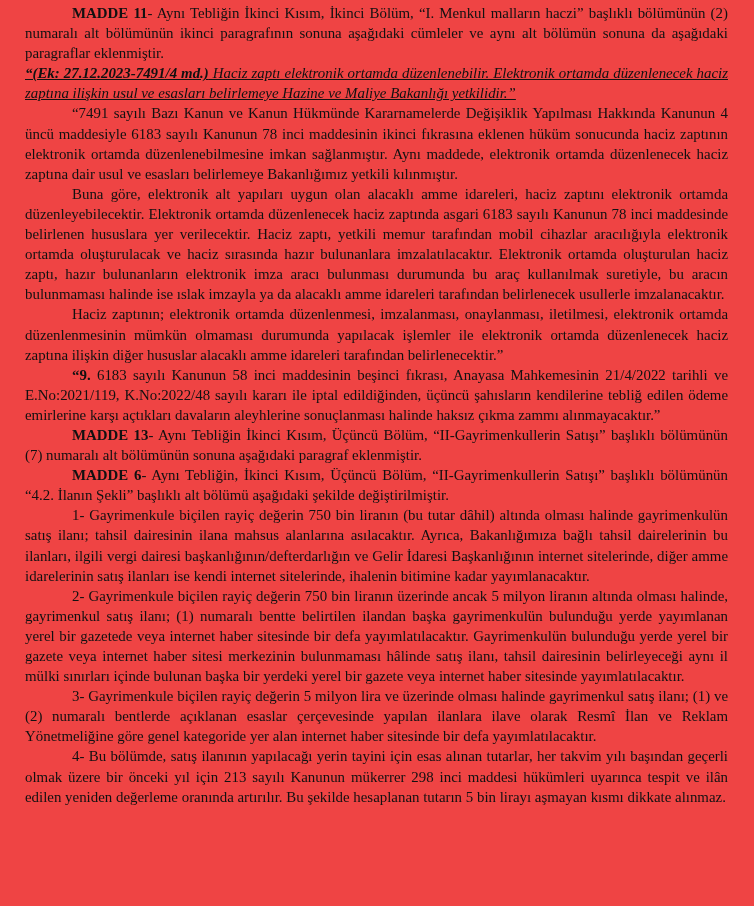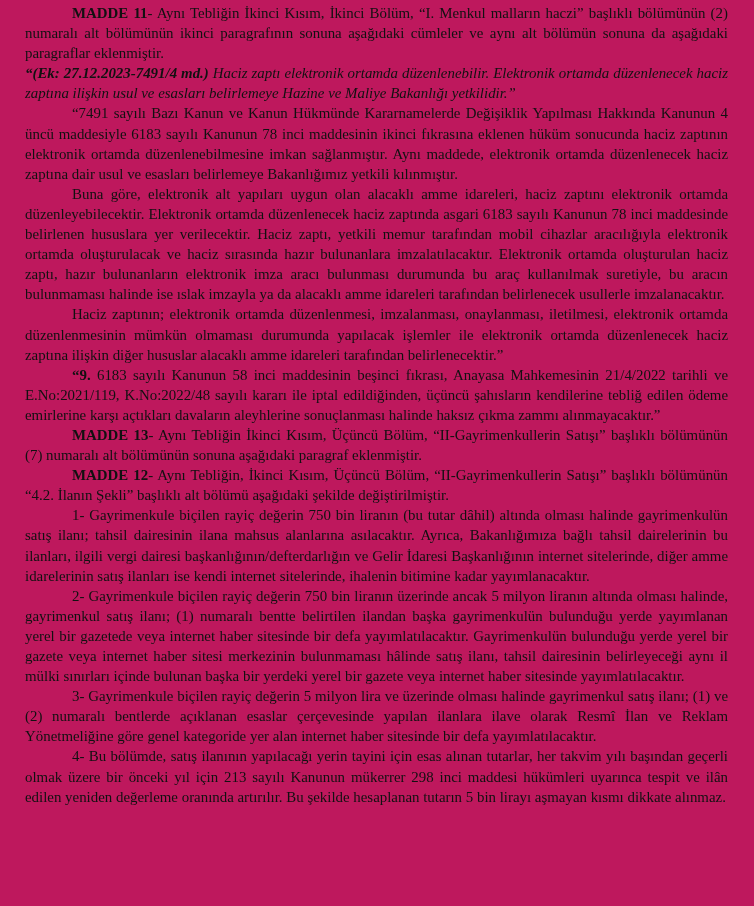--- a/index.html
+++ b/index.html
@@ -4,57 +4,57 @@
 <style>
   html, body {
     margin: 0;
     padding: 0;
     background: #ffffff;
   }
   .page {
     position: relative;
     width: 754px;
     height: 906px;
-    background: #be185d;
+    background: #ef4444;
     overflow: hidden;
     box-sizing: border-box;
   }
   .doc-body {
     box-sizing: border-box;
     width: 100%;
     height: 100%;
     padding: 3px 26px 0 25px;
     font-family: "Liberation Serif", "DejaVu Serif", serif;
     font-size: 14.9px;
     line-height: 20.1px;
     color: #111111;
     text-align: justify;
   }
   .para {
     margin: 0;
     padding: 0;
   }
   .para.indent-std { text-indent: 47px; }
-  .para.no-indent  { text-indent: 0; }
+  .para.no-indent  { text-indent: 0; text-decoration: underline; }
   .seg    { font-weight: 400; font-style: normal; }
   .seg-b  { font-weight: 700; font-style: normal; }
   .seg-i  { font-weight: 400; font-style: italic; }
   .seg-bi { font-weight: 700; font-style: italic; }
 </style>
 </head>
 <body>
 
 <div class="page">
   <div class="doc-body">
       <p class="para indent-std"><span class="seg-b">MADDE 11</span><span class="seg">- Aynı Tebliğin İkinci Kısım, İkinci Bölüm, “I. Menkul malların haczi” başlıklı bölümünün (2) numaralı alt bölümünün ikinci paragrafının sonuna aşağıdaki cümleler ve aynı alt bölümün sonuna da aşağıdaki paragraflar eklenmiştir.</span></p>
       <p class="para no-indent"><span class="seg-bi">“(Ek: 27.12.2023-7491/4 md.)</span><span class="seg-i"> Haciz zaptı elektronik ortamda düzenlenebilir. Elektronik ortamda düzenlenecek haciz zaptına ilişkin usul ve esasları belirlemeye Hazine ve Maliye Bakanlığı yetkilidir.”</span></p>
       <p class="para indent-std"><span class="seg">“7491 sayılı Bazı Kanun ve Kanun Hükmünde Kararnamelerde Değişiklik Yapılması Hakkında Kanunun 4 üncü maddesiyle 6183 sayılı Kanunun 78 inci maddesinin ikinci fıkrasına eklenen hüküm sonucunda haciz zaptının elektronik ortamda düzenlenebilmesine imkan sağlanmıştır. Aynı maddede, elektronik ortamda düzenlenecek haciz zaptına dair usul ve esasları belirlemeye Bakanlığımız yetkili kılınmıştır.</span></p>
       <p class="para indent-std"><span class="seg">Buna göre, elektronik alt yapıları uygun olan alacaklı amme idareleri, haciz zaptını elektronik ortamda düzenleyebilecektir. Elektronik ortamda düzenlenecek haciz zaptında asgari 6183 sayılı Kanunun 78 inci maddesinde belirlenen hususlara yer verilecektir. Haciz zaptı, yetkili memur tarafından mobil cihazlar aracılığıyla elektronik ortamda oluşturulacak ve haciz sırasında hazır bulunanlara imzalatılacaktır. Elektronik ortamda oluşturulan haciz zaptı, hazır bulunanların elektronik imza aracı bulunması durumunda bu araç kullanılmak suretiyle, bu aracın bulunmaması halinde ise ıslak imzayla ya da alacaklı amme idareleri tarafından belirlenecek usullerle imzalanacaktır.</span></p>
       <p class="para indent-std"><span class="seg">Haciz zaptının; elektronik ortamda düzenlenmesi, imzalanması, onaylanması, iletilmesi, elektronik ortamda düzenlenmesinin mümkün olmaması durumunda yapılacak işlemler ile elektronik ortamda düzenlenecek haciz zaptına ilişkin diğer hususlar alacaklı amme idareleri tarafından belirlenecektir.”</span></p>
       <p class="para indent-std"><span class="seg-b">“9.</span><span class="seg"> 6183 sayılı Kanunun 58 inci maddesinin beşinci fıkrası, Anayasa Mahkemesinin 21/4/2022 tarihli ve E.No:2021/119, K.No:2022/48 sayılı kararı ile iptal edildiğinden, üçüncü şahısların kendilerine tebliğ edilen ödeme emirlerine karşı açtıkları davaların aleyhlerine sonuçlanması halinde haksız çıkma zammı alınmayacaktır.”</span></p>
       <p class="para indent-std"><span class="seg-b">MADDE 13</span><span class="seg">- Aynı Tebliğin İkinci Kısım, Üçüncü Bölüm, “II-Gayrimenkullerin Satışı” başlıklı bölümünün (7) numaralı alt bölümünün sonuna aşağıdaki paragraf eklenmiştir.</span></p>
-      <p class="para indent-std"><span class="seg-b">MADDE 12</span><span class="seg">- Aynı Tebliğin, İkinci Kısım, Üçüncü Bölüm, “II-Gayrimenkullerin Satışı” başlıklı bölümünün “4.2. İlanın Şekli” başlıklı alt bölümü aşağıdaki şekilde değiştirilmiştir.</span></p>
+      <p class="para indent-std"><span class="seg-b">MADDE 6</span><span class="seg">- Aynı Tebliğin, İkinci Kısım, Üçüncü Bölüm, “II-Gayrimenkullerin Satışı” başlıklı bölümünün “4.2. İlanın Şekli” başlıklı alt bölümü aşağıdaki şekilde değiştirilmiştir.</span></p>
       <p class="para indent-std"><span class="seg">1- Gayrimenkule biçilen rayiç değerin 750 bin liranın (bu tutar dâhil) altında olması halinde gayrimenkulün satış ilanı; tahsil dairesinin ilana mahsus alanlarına asılacaktır. Ayrıca, Bakanlığımıza bağlı tahsil dairelerinin bu ilanları, ilgili vergi dairesi başkanlığının/defterdarlığın ve Gelir İdaresi Başkanlığının internet sitelerinde, diğer amme idarelerinin satış ilanları ise kendi internet sitelerinde, ihalenin bitimine kadar yayımlanacaktır.</span></p>
       <p class="para indent-std"><span class="seg">2- Gayrimenkule biçilen rayiç değerin 750 bin liranın üzerinde ancak 5 milyon liranın altında olması halinde, gayrimenkul satış ilanı; (1) numaralı bentte belirtilen ilandan başka gayrimenkulün bulunduğu yerde yayımlanan yerel bir gazetede veya internet haber sitesinde bir defa yayımlatılacaktır. Gayrimenkulün bulunduğu yerde yerel bir gazete veya internet haber sitesi merkezinin bulunmaması hâlinde satış ilanı, tahsil dairesinin belirleyeceği aynı il mülki sınırları içinde bulunan başka bir yerdeki yerel bir gazete veya internet haber sitesinde yayımlatılacaktır.</span></p>
       <p class="para indent-std"><span class="seg">3- Gayrimenkule biçilen rayiç değerin 5 milyon lira ve üzerinde olması halinde gayrimenkul satış ilanı; (1) ve (2) numaralı bentlerde açıklanan esaslar çerçevesinde yapılan ilanlara ilave olarak Resmî İlan ve Reklam Yönetmeliğine göre genel kategoride yer alan internet haber sitesinde bir defa yayımlatılacaktır.</span></p>
       <p class="para indent-std"><span class="seg">4- Bu bölümde, satış ilanının yapılacağı yerin tayini için esas alınan tutarlar, her takvim yılı başından geçerli olmak üzere bir önceki yıl için 213 sayılı Kanunun mükerrer 298 inci maddesi hükümleri uyarınca tespit ve ilân edilen yeniden değerleme oranında artırılır. Bu şekilde hesaplanan tutarın 5 bin lirayı aşmayan kısmı dikkate alınmaz.</span></p>
     </div>
 </div>
 
 </body></html>

